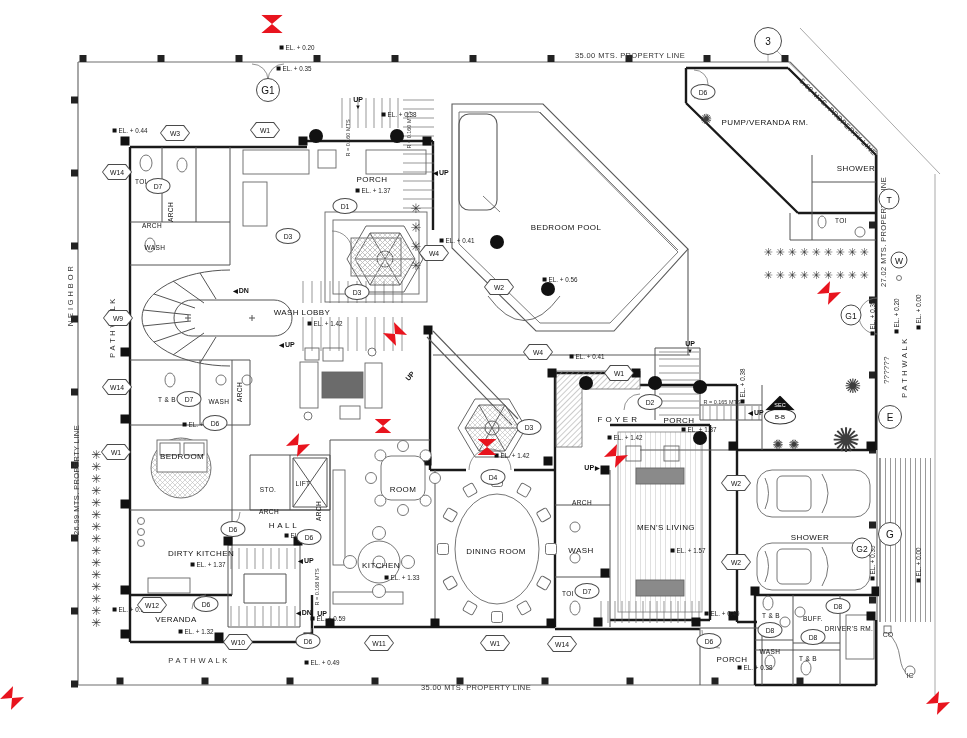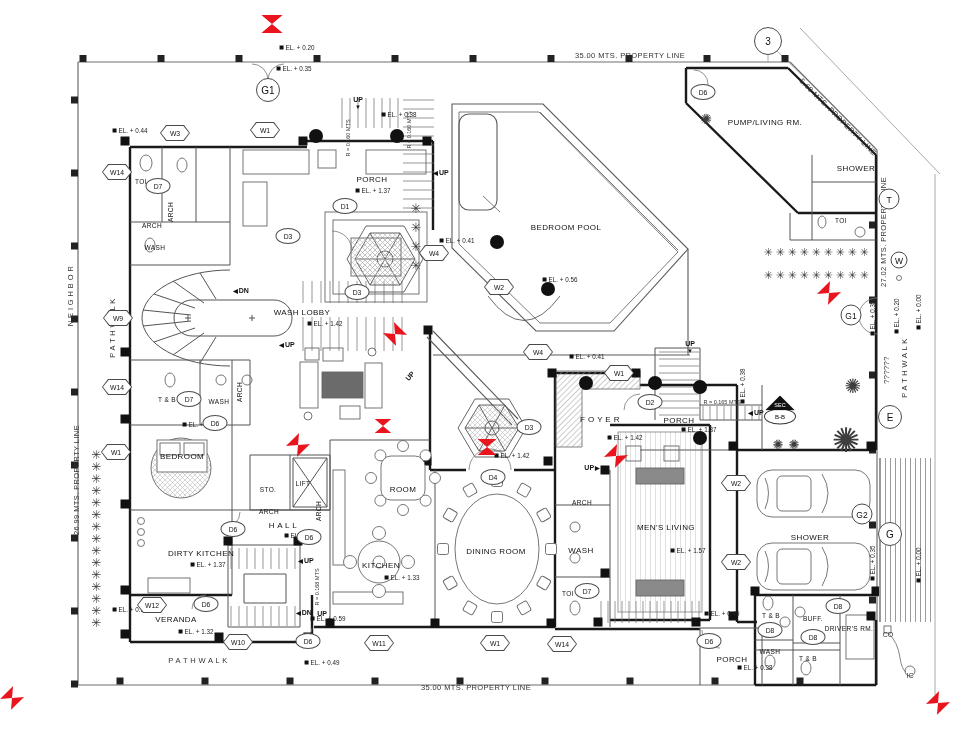--- a/index.html
+++ b/index.html
@@ -424,21 +424,21 @@
       <span class="lbl lbl-prop" style="left: 630px; top: 55px; transform: translate(-50%, -50%);">35.00 MTS. PROPERTY LINE</span>
       <span class="lbl lbl-prop" style="left: 476px; top: 687px; transform: translate(-50%, -50%);">35.00 MTS. PROPERTY LINE</span>
       <span class="lbl lbl-prop" style="left: 76px; top: 480px; transform: translate(-50%, -50%) rotate(-90deg);">26.99 MTS. PROPERTY LINE</span>
       <span class="lbl lbl-prop" style="left: 883px; top: 232px; transform: translate(-50%, -50%) rotate(-90deg);">27.02 MTS. PROPERTY LINE</span>
       <span class="lbl lbl-prop" style="left: 838px; top: 117px; transform: translate(-50%, -50%) rotate(45deg);">5.60 MTS. PROPERTY LINE</span>
       <span class="lbl lbl-prop" style="left: 70px; top: 296px; transform: translate(-50%, -50%) rotate(-90deg);">N E I G H B O R</span>
       <span class="lbl lbl-prop" style="left: 112px; top: 328px; transform: translate(-50%, -50%) rotate(-90deg);">P A T H W A L K</span>
       <span class="lbl lbl-prop" style="left: 904px; top: 368px; transform: translate(-50%, -50%) rotate(-90deg);">P A T H W A L K</span>
       <span class="lbl lbl-prop" style="left: 198px; top: 660px; transform: translate(-50%, -50%);">P A T H W A L K</span>
       <span class="lbl lbl-prop" style="left: 886px; top: 370px; transform: translate(-50%, -50%) rotate(-90deg);">??????</span>
-      <span class="lbl lbl-room" style="left: 765px; top: 122px; transform: translate(-50%, -50%);">PUMP/LIVING RM.</span>
+      <span class="lbl lbl-room" style="left: 765px; top: 122px; transform: translate(-50%, -50%);">PUMP/VERANDA RM.</span>
       <span class="lbl lbl-room" style="left: 856px; top: 168px; transform: translate(-50%, -50%);">SHOWER</span>
       <span class="lbl lbl-room" style="left: 566px; top: 227px; transform: translate(-50%, -50%);">BEDROOM POOL</span>
       <span class="lbl lbl-room" style="left: 302px; top: 312px; transform: translate(-50%, -50%);">WASH LOBBY</span>
       <span class="lbl lbl-room" style="left: 372px; top: 179px; transform: translate(-50%, -50%);">PORCH</span>
       <span class="lbl lbl-room lbl-small" style="left: 141px; top: 181px; transform: translate(-50%, -50%);">TOI</span>
       <span class="lbl lbl-room lbl-small" style="left: 170px; top: 212px; transform: translate(-50%, -50%) rotate(-90deg);">ARCH</span>
       <span class="lbl lbl-room lbl-small" style="left: 152px; top: 225px; transform: translate(-50%, -50%);">ARCH</span>
       <span class="lbl lbl-room lbl-small" style="left: 155px; top: 247px; transform: translate(-50%, -50%);">WASH</span>
       <span class="lbl lbl-room lbl-small" style="left: 167px; top: 399px; transform: translate(-50%, -50%);">T &amp; B</span>
       <span class="lbl lbl-room lbl-small" style="left: 219px; top: 401px; transform: translate(-50%, -50%);">WASH</span>
@@ -447,21 +447,21 @@
       <span class="lbl lbl-room lbl-small" style="left: 268px; top: 489px; transform: translate(-50%, -50%);">STO.</span>
       <span class="lbl lbl-room lbl-small" style="left: 303px; top: 483px; transform: translate(-50%, -50%);">LIFT</span>
       <span class="lbl lbl-room lbl-small" style="left: 269px; top: 511px; transform: translate(-50%, -50%);">ARCH</span>
       <span class="lbl lbl-room lbl-small" style="left: 318px; top: 511px; transform: translate(-50%, -50%) rotate(-90deg);">ARCH</span>
       <span class="lbl lbl-room" style="left: 283px; top: 525px; transform: translate(-50%, -50%);">H A L L</span>
       <span class="lbl lbl-room" style="left: 187px; top: 553px; transform: translate(-50%, -50%); padding-left: 28px;">DIRTY KITCHEN</span>
       <span class="lbl lbl-room" style="left: 176px; top: 619px; transform: translate(-50%, -50%);">VERANDA</span>
       <span class="lbl lbl-room" style="left: 403px; top: 489px; transform: translate(-50%, -50%);">ROOM</span>
       <span class="lbl lbl-room" style="left: 381px; top: 565px; transform: translate(-50%, -50%);">KITCHEN</span>
       <span class="lbl lbl-room" style="left: 496px; top: 551px; transform: translate(-50%, -50%);">DINING ROOM</span>
-      <span class="lbl lbl-room" style="left: 600px; top: 419px; transform: translate(-50%, -50%);">F O Y E R</span>
+      <span class="lbl lbl-room" style="left: 600px; top: 419px; transform: translate(-50%, -50%); padding-left: 35px;">F O Y E R</span>
       <span class="lbl lbl-room lbl-small" style="left: 582px; top: 502px; transform: translate(-50%, -50%);">ARCH</span>
       <span class="lbl lbl-room" style="left: 581px; top: 550px; transform: translate(-50%, -50%);">WASH</span>
       <span class="lbl lbl-room lbl-small" style="left: 568px; top: 593px; transform: translate(-50%, -50%);">TOI</span>
       <span class="lbl lbl-room" style="left: 666px; top: 527px; transform: translate(-50%, -50%);">MEN'S LIVING</span>
       <span class="lbl lbl-room" style="left: 679px; top: 420px; transform: translate(-50%, -50%);">PORCH</span>
       <span class="lbl lbl-room" style="left: 732px; top: 659px; transform: translate(-50%, -50%);">PORCH</span>
       <span class="lbl lbl-room" style="left: 810px; top: 537px; transform: translate(-50%, -50%);">SHOWER</span>
       <span class="lbl lbl-room lbl-small" style="left: 771px; top: 615px; transform: translate(-50%, -50%);">T &amp; B</span>
       <span class="lbl lbl-room lbl-small" style="left: 813px; top: 618px; transform: translate(-50%, -50%);">BUFF.</span>
       <span class="lbl lbl-room lbl-small" style="left: 849px; top: 628px; transform: translate(-50%, -50%);">DRIVER'S RM.</span>
@@ -736,21 +736,21 @@
       <div class="dtag" style="left: 770px; top: 630px; transform: translate(-50%, -50%);">D8</div>
       <div class="dtag" style="left: 813px; top: 637px; transform: translate(-50%, -50%);">D8</div>
       <div class="dtag" style="left: 838px; top: 606px; transform: translate(-50%, -50%);">D8</div>
       <div class="bubble" style="width: 26px; height: 26px; font-size: 10px; left: 768px; top: 41px; transform: translate(-50%, -50%);">3</div>
       <div class="bubble" style="width: 19px; height: 19px; font-size: 8.5px; left: 889px; top: 199px; transform: translate(-50%, -50%);">T</div>
       <div class="bubble" style="width: 15px; height: 15px; font-size: 8.5px; left: 899px; top: 260px; transform: translate(-50%, -50%);">W</div>
       <div class="bubble" style="width: 22px; height: 22px; font-size: 10px; left: 890px; top: 417px; transform: translate(-50%, -50%);">E</div>
       <div class="bubble" style="width: 22px; height: 22px; font-size: 10px; left: 890px; top: 534px; transform: translate(-50%, -50%);">G</div>
       <div class="bubble" style="width: 22px; height: 22px; font-size: 10px; left: 268px; top: 90px; transform: translate(-50%, -50%);">G1</div>
       <div class="bubble" style="width: 19px; height: 19px; font-size: 8.5px; left: 851px; top: 315px; transform: translate(-50%, -50%);">G1</div>
-      <div class="bubble" style="width: 19px; height: 19px; font-size: 8.5px; left: 862px; top: 514px; transform: translate(-50%, -50%);">G2</div>
+      <div class="bubble" style="width: 19px; height: 19px; font-size: 8.5px; left: 862px; top: 548px; transform: translate(-50%, -50%);">G2</div>
       <div class="redm" style="left: 272px; top: 24px; transform: translate(-50%, -50%) scale(1.15);">
         <div class="bow"></div>
       </div>
       <div class="redm" style="left: 487px; top: 447px; transform: translate(-50%, -50%) scale(1);">
         <div class="bow"></div>
       </div>
       <div class="redm" style="left: 395px; top: 334px; transform: translate(-50%, -50%) rotate(45deg) scale(1);">
         <div class="bow"></div>
       </div>
       <div class="redm" style="left: 383px; top: 426px; transform: translate(-50%, -50%) scale(0.9);">

